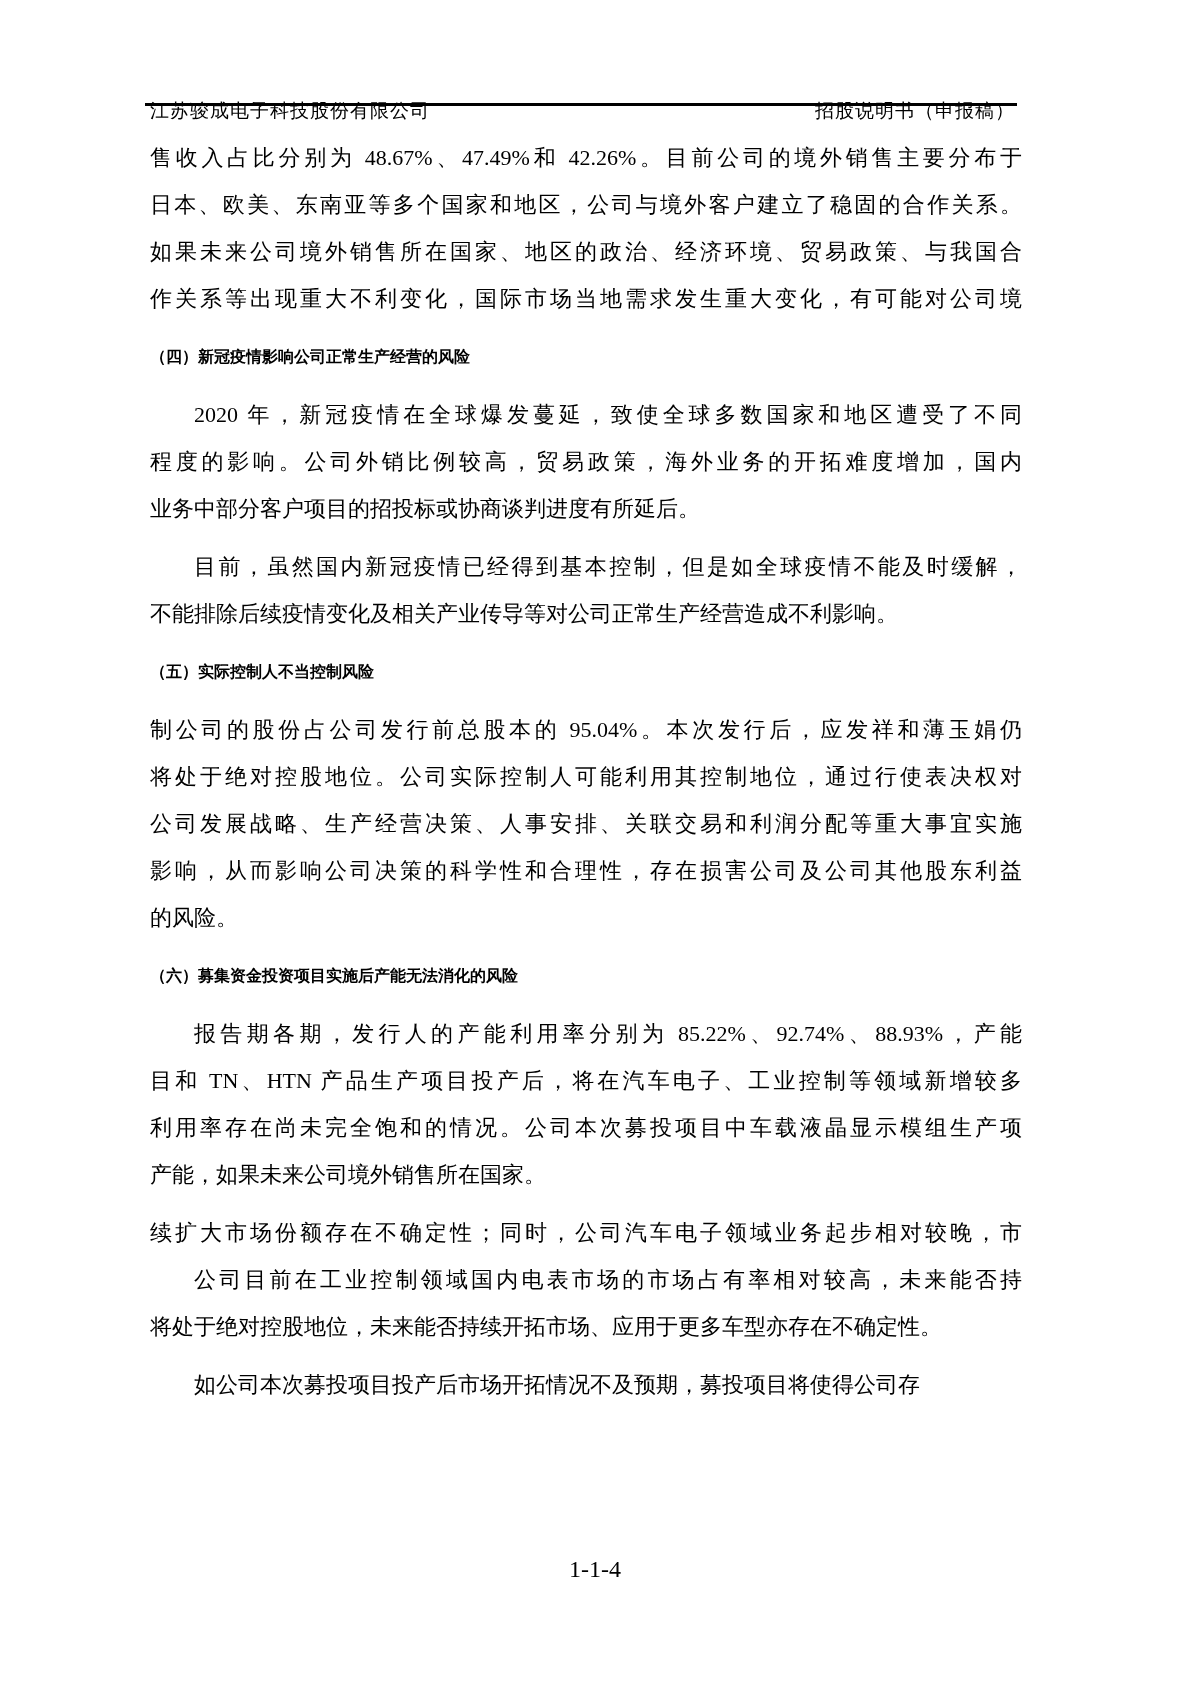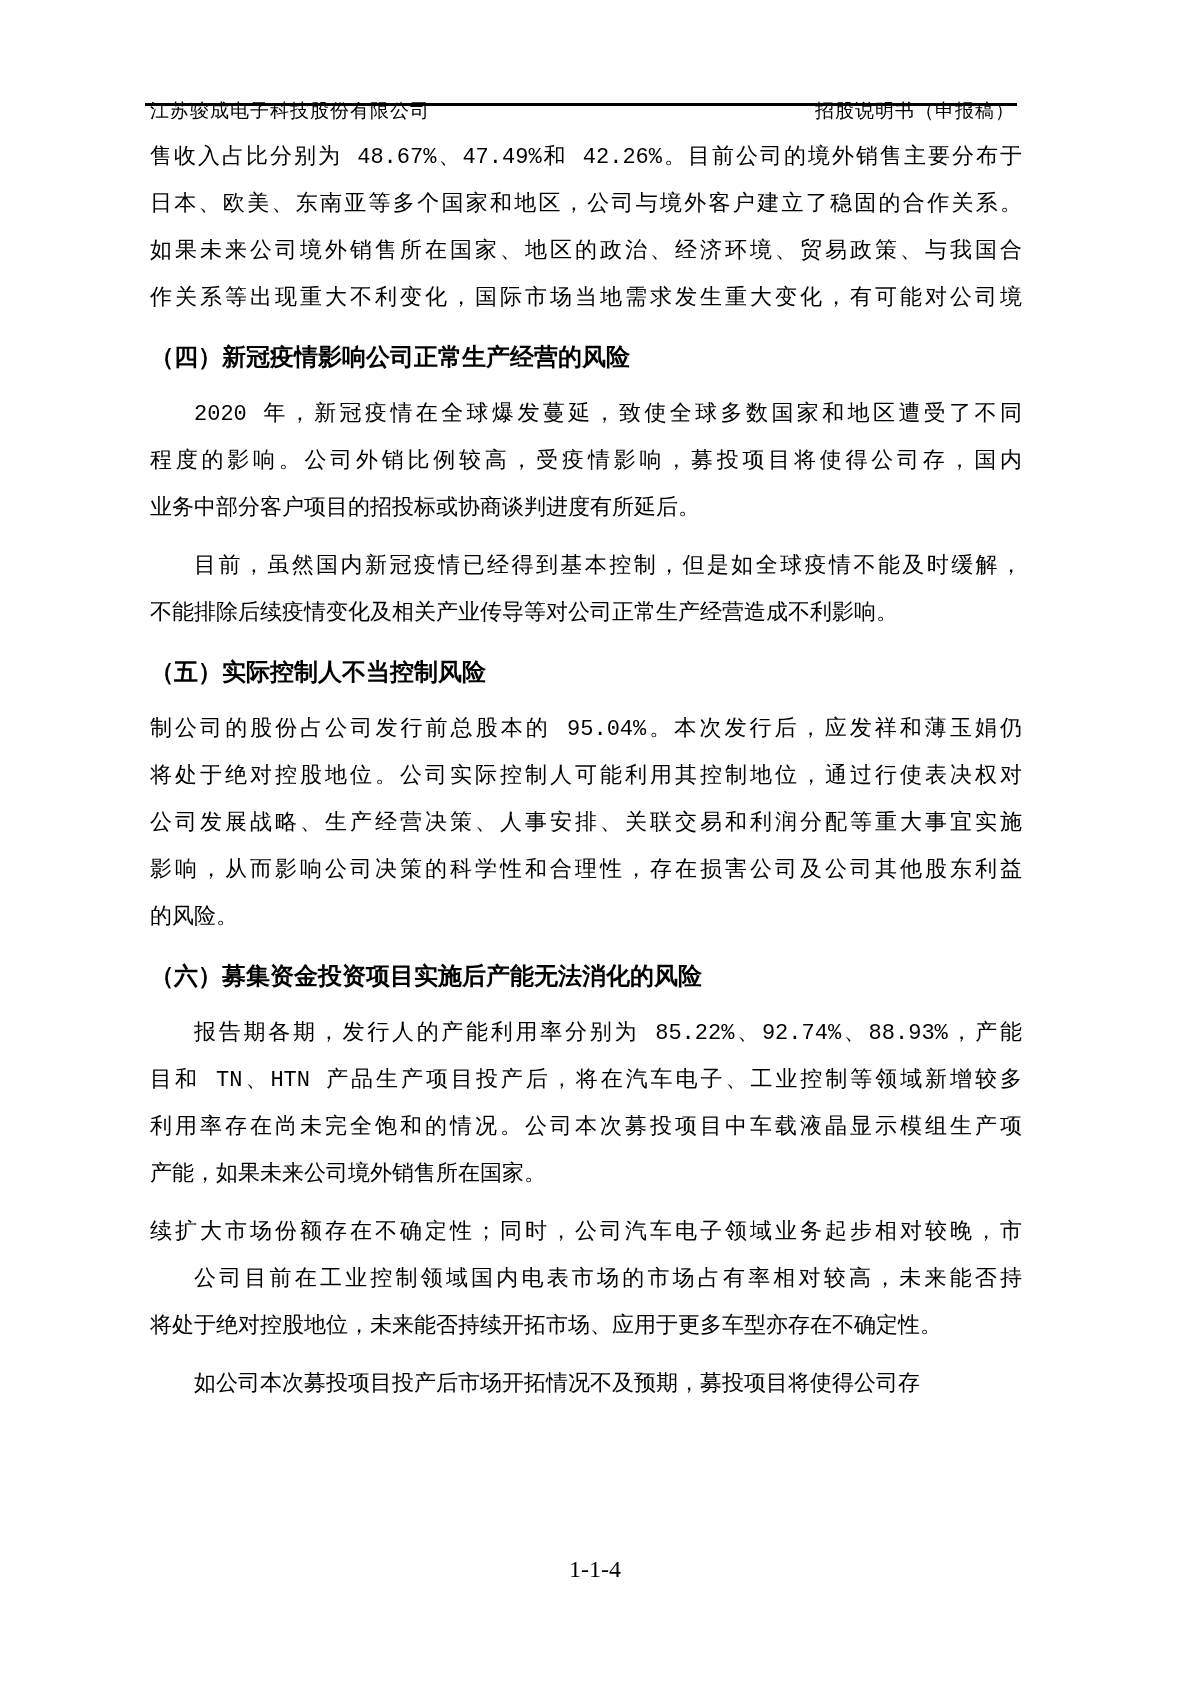--- a/index.html
+++ b/index.html
@@ -41,28 +41,27 @@
     top: 134px;
     width: 872px;
     font-size: 22px;
     line-height: 47px;
   }
   .paragraph { margin: 0 0 11px 0; }
   .line {
     text-align: justify;
     text-align-last: justify;
     white-space: normal;
-    font-family: Liberation Mono, monospace;
   }
   .line.indent { text-indent: 44px; }
   .line.para-end { text-align-last: left; }
   .heading {
     font-family: "Liberation Sans", "DejaVu Sans", sans-serif;
     font-weight: 700;
-    font-size: 24px;
+    font-size: 16px;
     line-height: 47px;
     margin: 11px 0;
     text-align: left;
   }
   .page-footer {
     position: absolute;
     left: 0;
     top: 1556px;
     width: 100%;
     text-align: center;
@@ -82,21 +81,21 @@
 <div class="doc-body">
     <div class="paragraph">
       <div class="line">售收入占比分别为 48.67%、47.49%和 42.26%。目前公司的境外销售主要分布于</div>
       <div class="line">日本、欧美、东南亚等多个国家和地区，公司与境外客户建立了稳固的合作关系。</div>
       <div class="line">如果未来公司境外销售所在国家、地区的政治、经济环境、贸易政策、与我国合</div>
       <div class="line">作关系等出现重大不利变化，国际市场当地需求发生重大变化，有可能对公司境</div>
     </div>
     <div class="heading">（四）新冠疫情影响公司正常生产经营的风险</div>
     <div class="paragraph">
       <div class="line indent">2020 年，新冠疫情在全球爆发蔓延，致使全球多数国家和地区遭受了不同</div>
-      <div class="line">程度的影响。公司外销比例较高，受疫情影响，募投项目将使得公司存，国内</div>
+      <div class="line">程度的影响。公司外销比例较高，贸易政策，海外业务的开拓难度增加，国内</div>
       <div class="line para-end">业务中部分客户项目的招投标或协商谈判进度有所延后。</div>
     </div>
     <div class="paragraph">
       <div class="line indent">目前，虽然国内新冠疫情已经得到基本控制，但是如全球疫情不能及时缓解，</div>
       <div class="line para-end">不能排除后续疫情变化及相关产业传导等对公司正常生产经营造成不利影响。</div>
     </div>
     <div class="heading">（五）实际控制人不当控制风险</div>
     <div class="paragraph">
       <div class="line">制公司的股份占公司发行前总股本的 95.04%。本次发行后，应发祥和薄玉娟仍</div>
       <div class="line">将处于绝对控股地位。公司实际控制人可能利用其控制地位，通过行使表决权对</div>

